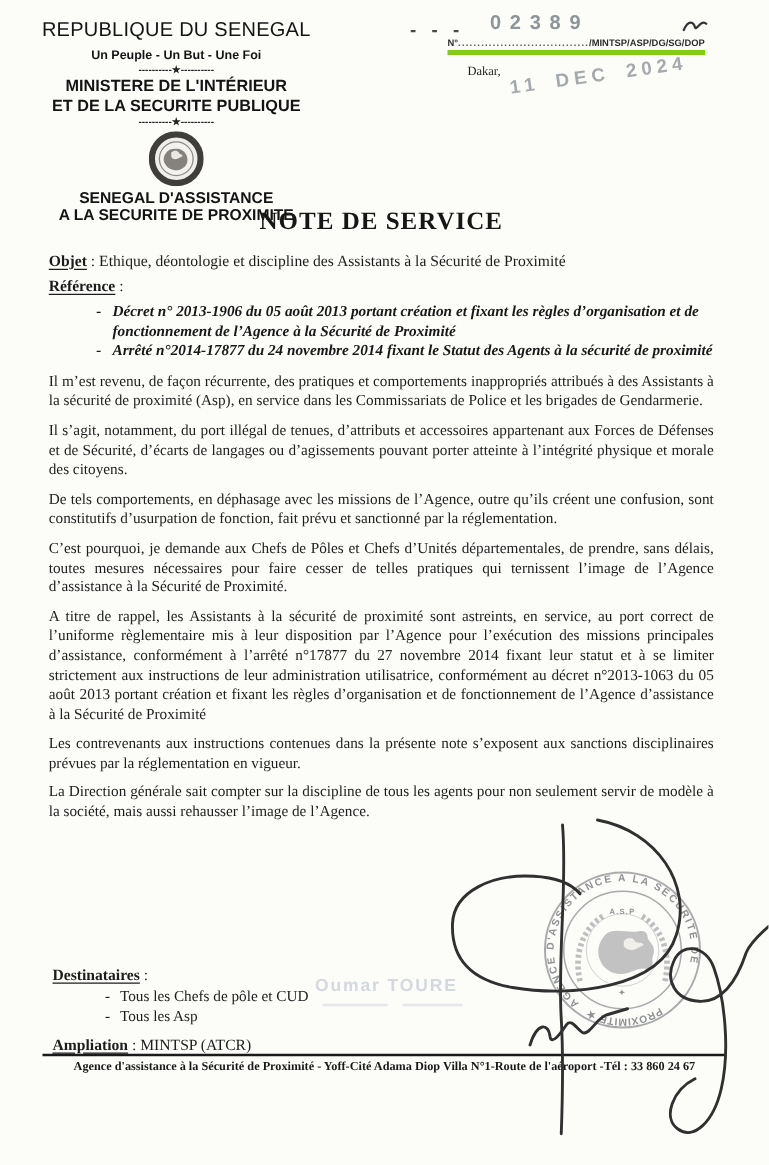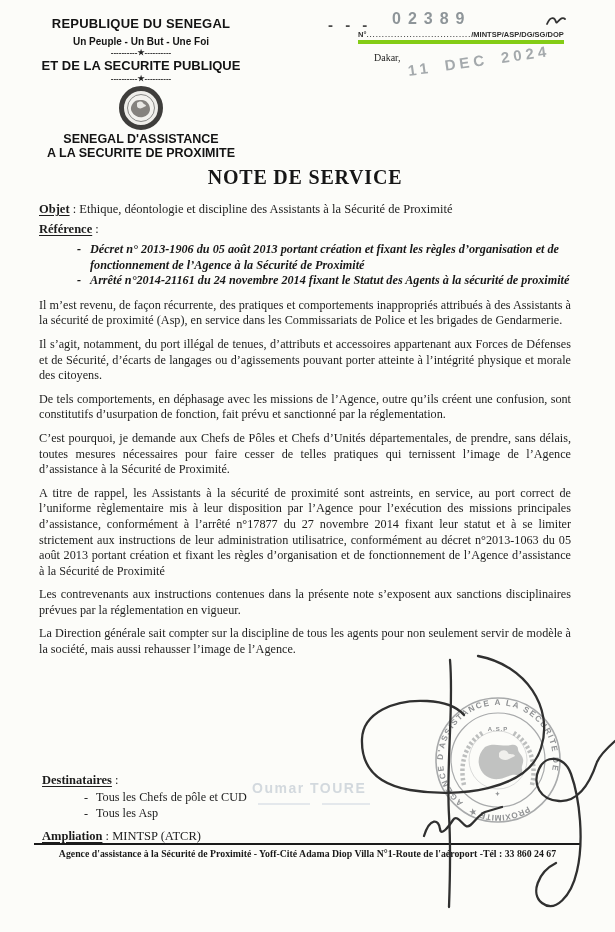--- a/index.html
+++ b/index.html
@@ -15,21 +15,21 @@
   }
 
   
   .letterhead {
     position: absolute;
     left: 22px; top: 16px; width: 238px;
     text-align: center;
     font-family: "Liberation Sans", sans-serif;
     color: #141414;
   }
-  .lh-country { font-size: 13px; font-weight: bold; letter-spacing: .2px; }
+  .lh-country { font-size: 16px; font-weight: normal; letter-spacing: .2px; }
   .lh-motto   { font-size: 10px; font-weight: bold; margin-top: 5px; }
   .lh-divider { font-size: 8px; font-weight: bold; color: #222; margin-top: 1px; line-height: 9px; }
   .lh-ministry { font-size: 13px; font-weight: bold; line-height: 15px; margin-top: 1px; }
   .lh-seal { display: block; margin: 3px auto 2px auto; }
   .lh-agency { font-size: 12.5px; font-weight: bold; line-height: 14px; }
 
   
   .reg-dashes {
     position: absolute; left: 328px; top: 16px;
     font-family: "Liberation Sans", sans-serif;
@@ -118,20 +118,21 @@
 </style>
 </head>
 <body>
 
 <div class="page">
 
   <div class="letterhead">
     <div class="lh-country">REPUBLIQUE DU SENEGAL</div>
     <div class="lh-motto">Un Peuple - Un But - Une Foi</div>
     <div class="lh-divider">----------★----------</div>
+    <div class="lh-ministry">MINISTERE DE L'INTÉRIEUR</div>
     <div class="lh-ministry">ET DE LA SECURITE PUBLIQUE</div>
     <div class="lh-divider">----------★----------</div>
     <svg class="lh-seal" width="44" height="44" viewBox="0 0 44 44" aria-hidden="true">
       <circle cx="22" cy="22" r="19.5" fill="#efeeea" stroke="#3f3e3c" stroke-width="5"></circle>
       <circle cx="22" cy="22" r="13.5" fill="#f3f2ee" stroke="#8a8a88" stroke-width="1"></circle>
       <path d="M 15,16 c -3,3 -4,7 -2,10 c 2,4 7,6 11,5 c 4,-1 7,-4 7,-8 c 0,-5 -4,-9 -8,-9 c -3,0 -6,0 -8,2 z" fill="#85827e"></path>
       <path d="M 18,17 c 2,-2 5,-2 6,0 c 1,2 3,1 3,3 l -4,2 c -2,1 -5,0 -5,-2 z" fill="#e9e8e4"></path>
     </svg>
     <div class="lh-agency">SENEGAL D'ASSISTANCE</div>
     <div class="lh-agency">A LA SECURITE DE PROXIMITE</div>
@@ -155,21 +156,21 @@
 
     <p class="refhead"><span class="lbl">Référence</span><span> :</span></p>
 
     <div class="reflist">
       <div class="refitem">
           <span class="dash">-</span>
           <span class="reftext">Décret n° 2013-1906 du 05 août 2013 portant création et fixant les règles d’organisation et de fonctionnement de l’Agence à la Sécurité de Proximité</span>
         </div>
       <div class="refitem">
           <span class="dash">-</span>
-          <span class="reftext">Arrêté n°2014-21161 du 24 novembre 2014 fixant le Statut des Agents à la sécurité de proximité</span>
+          <span class="reftext">Arrêté n°2014-17877 du 24 novembre 2014 fixant le Statut des Agents à la sécurité de proximité</span>
         </div>
     </div>
 
     <p class="body-p">Il m’est revenu, de façon récurrente, des pratiques et comportements inappropriés attribués à des Assistants à la sécurité de proximité (Asp), en service dans les Commissariats de Police et les brigades de Gendarmerie.</p>
     <p class="body-p">Il s’agit, notamment, du port illégal de tenues, d’attributs et accessoires appartenant aux Forces de Défenses et de Sécurité, d’écarts de langages ou d’agissements pouvant porter atteinte à l’intégrité physique et morale des citoyens.</p>
     <p class="body-p">De tels comportements, en déphasage avec les missions de l’Agence, outre qu’ils créent une confusion, sont constitutifs d’usurpation de fonction, fait prévu et sanctionné par la réglementation.</p>
     <p class="body-p">C’est pourquoi, je demande aux Chefs de Pôles et Chefs d’Unités départementales, de prendre, sans délais, toutes mesures nécessaires pour faire cesser de telles pratiques qui ternissent l’image de l’Agence d’assistance à la Sécurité de Proximité.</p>
     <p class="body-p">A titre de rappel, les Assistants à la sécurité de proximité sont astreints, en service, au port correct de l’uniforme règlementaire mis à leur disposition par l’Agence pour l’exécution des missions principales d’assistance, conformément à l’arrêté n°17877 du 27 novembre 2014 fixant leur statut et à se limiter strictement aux instructions de leur administration utilisatrice, conformément au décret n°2013-1063 du 05 août 2013 portant création et fixant les règles d’organisation et de fonctionnement de l’Agence d’assistance à la Sécurité de Proximité</p>
     <p class="body-p">Les contrevenants aux instructions contenues dans la présente note s’exposent aux sanctions disciplinaires prévues par la réglementation en vigueur.</p>
     <p class="body-p">La Direction générale sait compter sur la discipline de tous les agents pour non seulement servir de modèle à la société, mais aussi rehausser l’image de l’Agence.</p>

